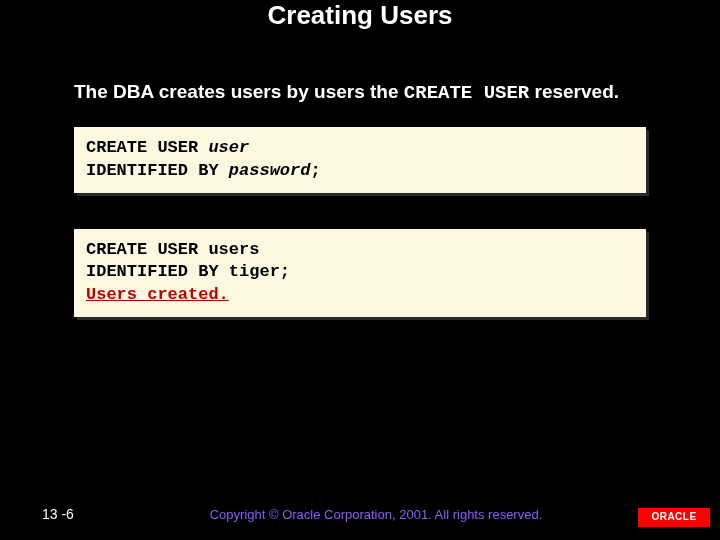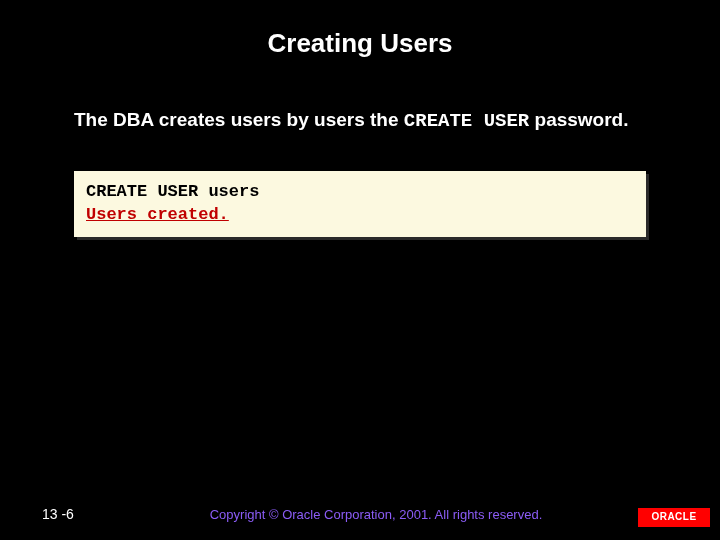--- a/index.html
+++ b/index.html
@@ -7,21 +7,20 @@
   body {
     background: #000;
     font-family: Arial, Helvetica, sans-serif;
     color: #fff;
     position: relative;
   }
   .slide {
     width: 720px;
     height: 540px;
     position: relative;
-    padding-top: 28px;
   }
   .title {
     text-align: center;
     font-size: 26px;
     font-weight: bold;
     color: #fff;
     margin-bottom: 48px;
   }
   .body-text {
     margin: 0 74px 20px 74px;
@@ -103,26 +102,31 @@
   }
 </style>
 </head>
 <body>
 
 <div class="slide">
 
   <h1 class="title">Creating Users</h1>
 
   <p class="body-text">
-    <span>The DBA creates users by users the </span><span class="mono">CREATE USER</span><span> password.</span>
+    <span>The DBA creates users by users the </span><span class="mono">CREATE USER</span><span> reserved.</span>
   </p>
 
+  <div class="code-box">
+    <div><span>CREATE USER </span><span class="ital">user</span></div>
+    <div><span>IDENTIFIED BY   </span><span class="ital">password</span><span>;</span></div>
+  </div>
 
   <div class="code-box second">
     <div>CREATE USER  users</div>
+    <div>IDENTIFIED BY   tiger;</div>
     <div class="feedback">Users created.</div>
   </div>
 
   <div class="footer">
     <div class="page-num">13 -6</div>
     <div class="copyright">Copyright © Oracle Corporation, 2001. All rights reserved.</div>
     <div class="logo">
       <span>ORACLE</span>
     </div>
   </div>

